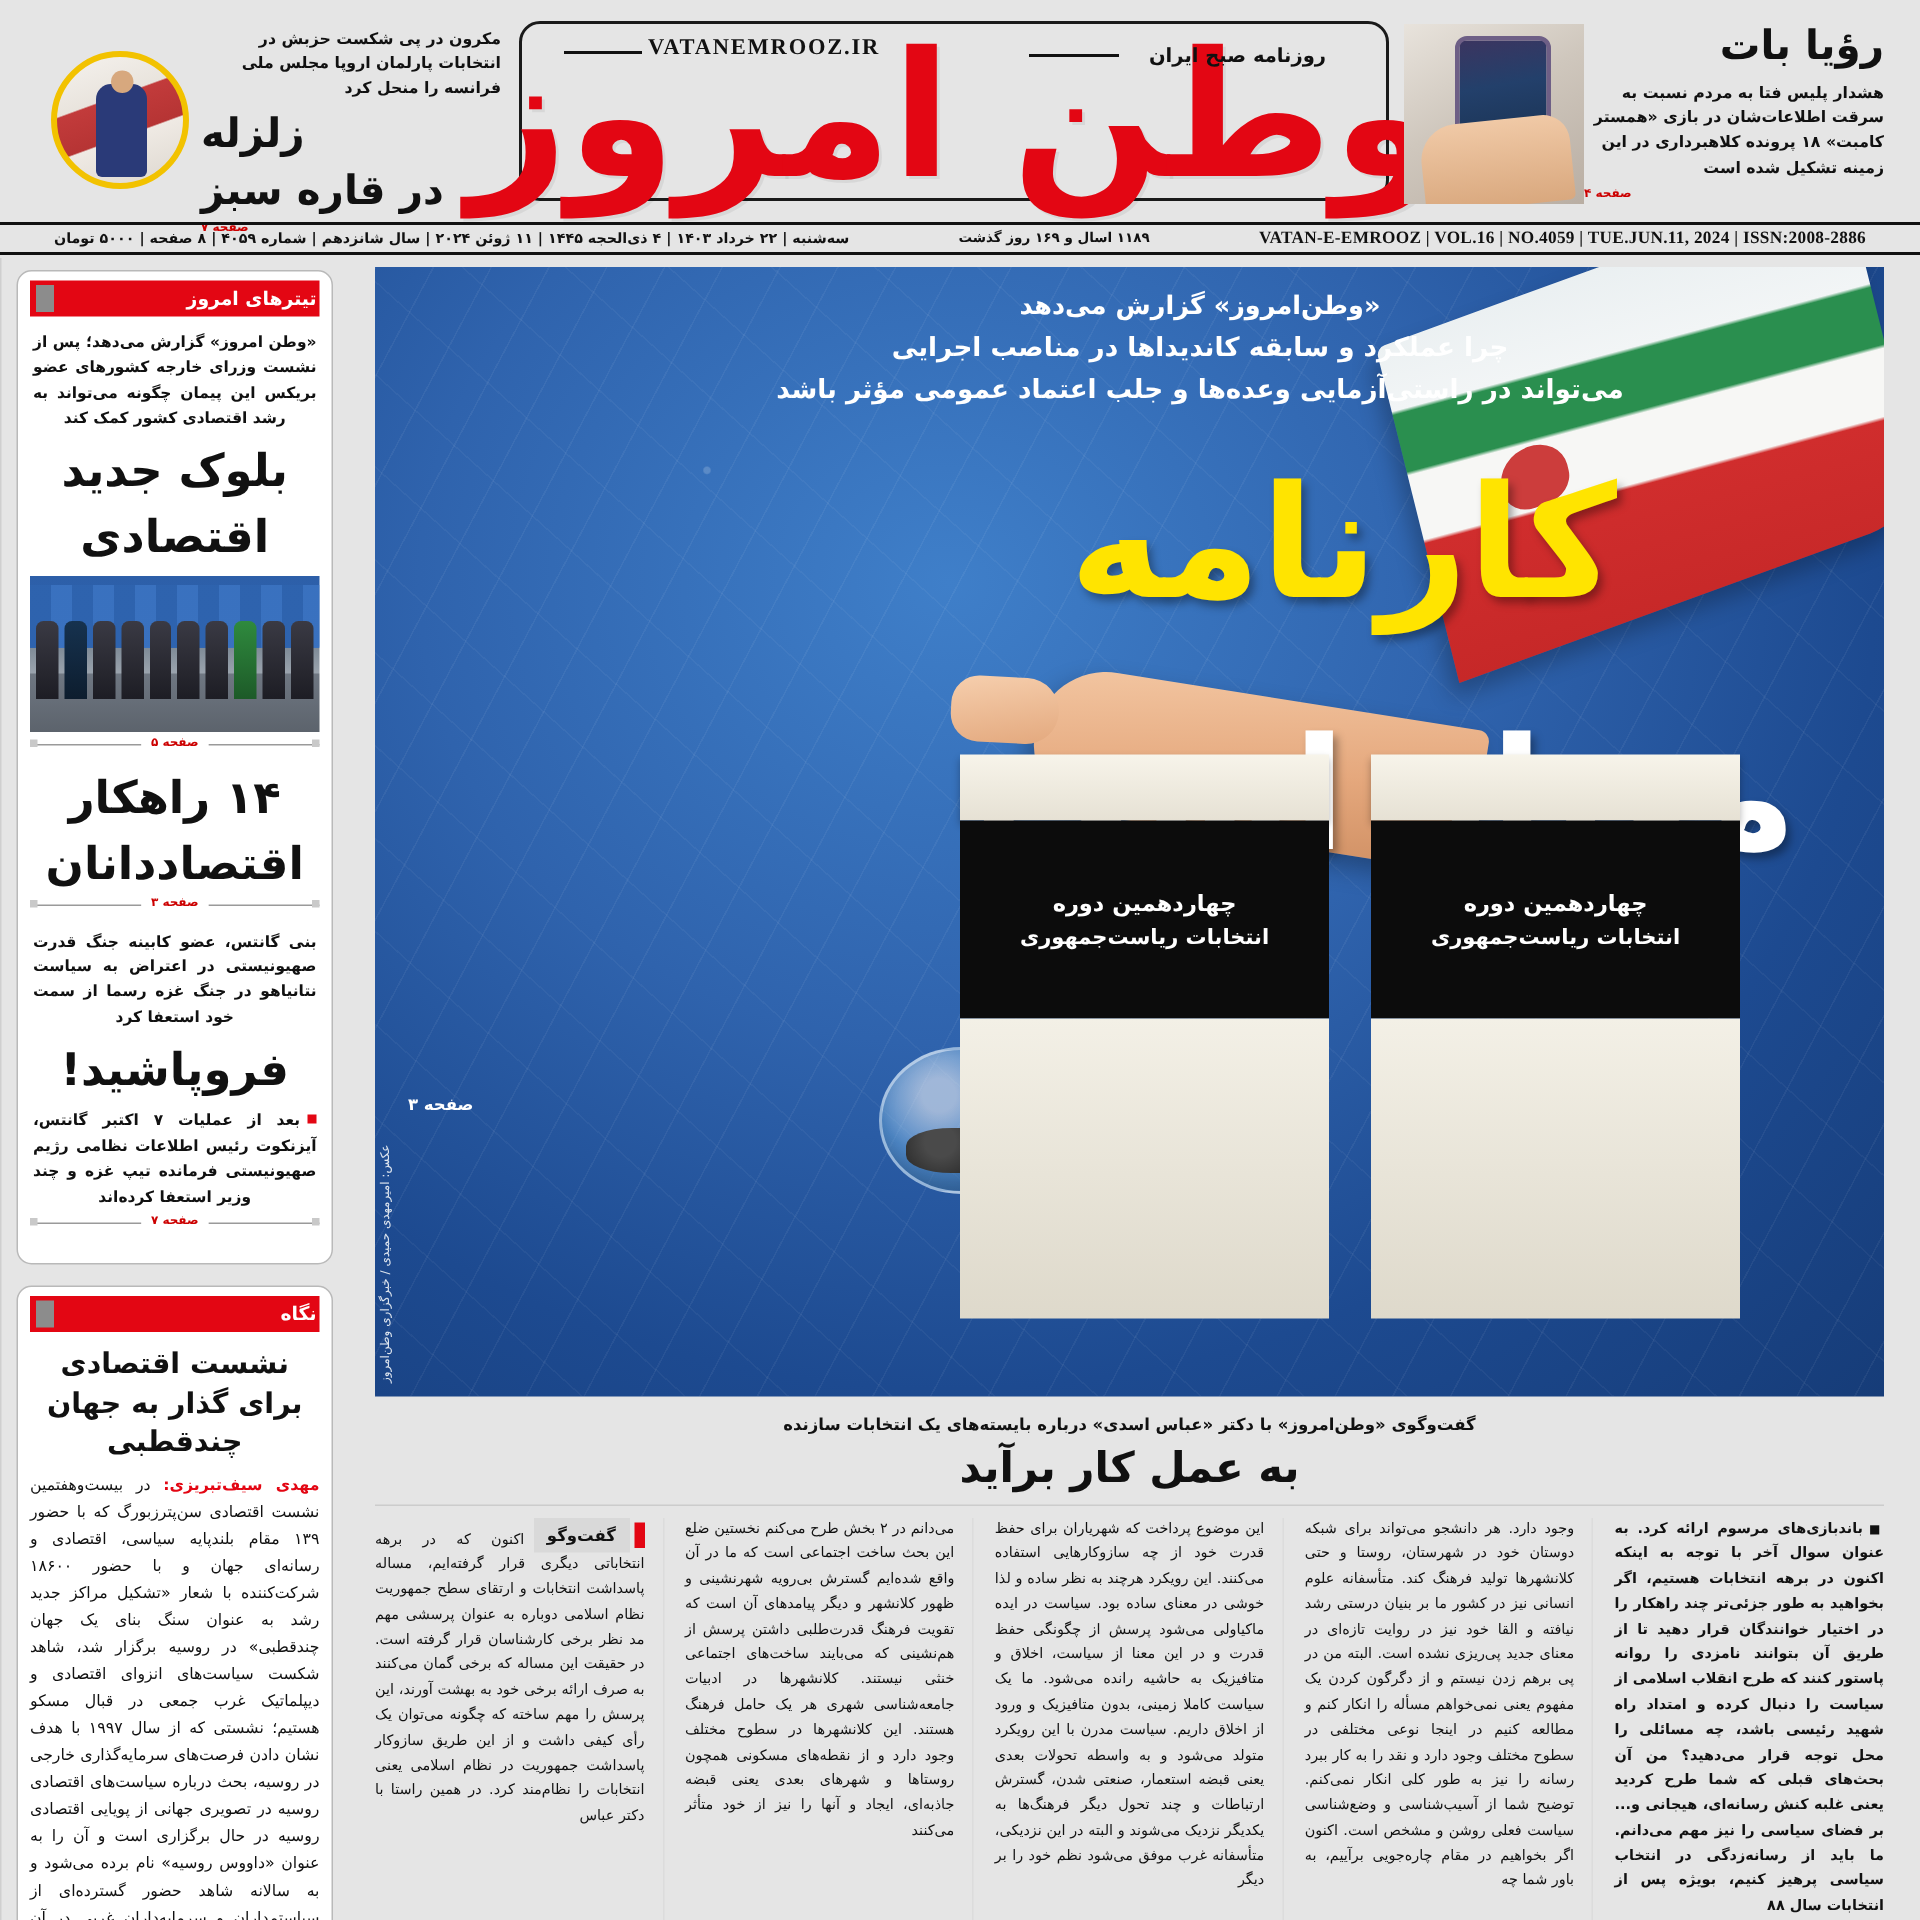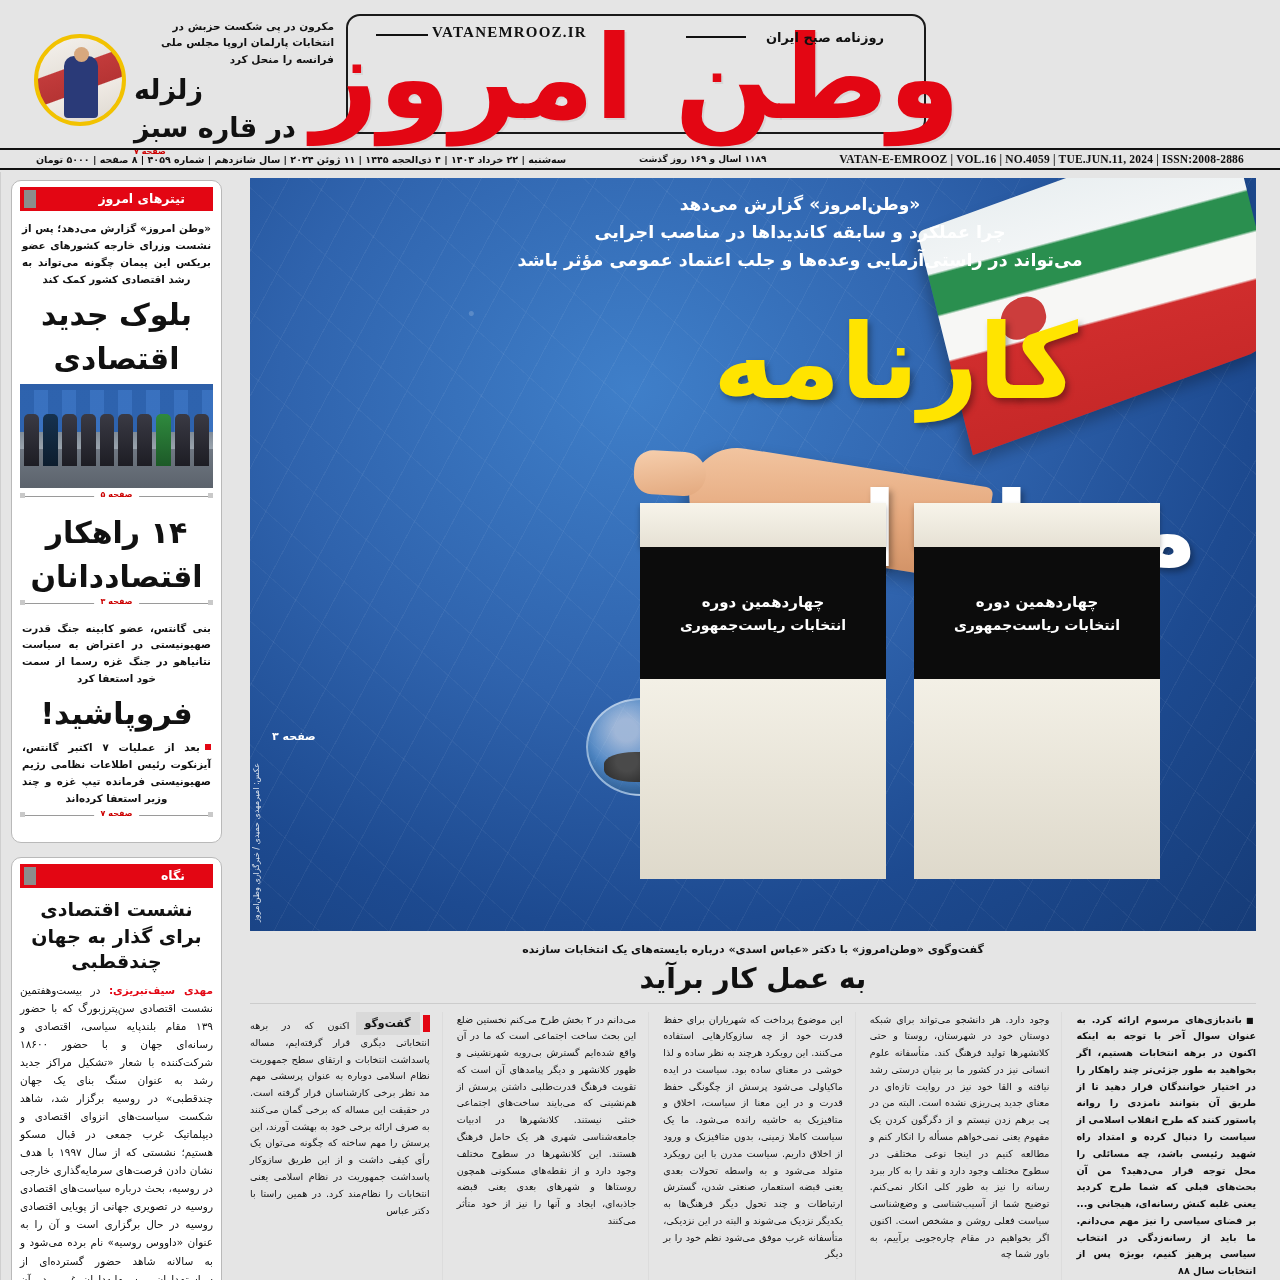--- a/index.html
+++ b/index.html
@@ -124,21 +124,21 @@
   }
 
   
   .rail {
     width: 236px; flex:0 0 236px; padding: 8px 14px 0 10px;
     border-left: 1px solid #cfcfcf;
   }
   .rail-box { border:1px solid #b9b9b9; border-radius:10px; padding:6px 8px 10px 8px; background:#fff; }
   .rail-hdr {
     background:#e30613; color:#fff; font-size:12.5px; font-weight:900;
-    padding:4px 28px 5px 26px; text-align:right; position:relative; margin-bottom:9px;
+    padding:4px 2px 5px 26px; text-align:right; position:relative; margin-bottom:9px;
   }
   .rail-hdr::after {
     content:""; position:absolute; left:4px; top:3px; width:12px; height:calc(100% - 6px);
     background:#8c8c8c;
   }
   .rail-kicker {
     font-size:10.3px; line-height:1.65; color:#111; text-align:justify;
     text-align-last:center; font-weight:600; padding:0 2px;
   }
   .rail-head {
@@ -318,20 +318,28 @@
 
     <div class="logo-block">
       <div class="logo-frame"></div>
       <div class="logo-word">وطن امروز</div>
       <div class="logo-rule-l"></div>
       <div class="logo-url">VATANEMROOZ.IR</div>
       <div class="logo-rule-r"></div>
       <div class="logo-sub">روزنامه صبح ایران</div>
     </div>
 
+    <div class="teaser-right">
+      <div class="teaser-phone"></div>
+      <div class="teaser-right-text">
+        <div class="teaser-right-head">رؤیا بات</div>
+        <div class="teaser-right-kicker">هشدار پلیس فتا به مردم نسبت به سرقت اطلاعات‌شان در بازی «همستر کامبت» ۱۸ پرونده کلاهبرداری در این زمینه تشکیل شده است</div>
+        <div class="pageref-red-r">صفحه ۴</div>
+      </div>
+    </div>
   </div>
 
   <div class="datebar">
     <div class="datebar-en">VATAN-E-EMROOZ | VOL.16 | NO.4059 | TUE.JUN.11, 2024 | ISSN:2008-2886</div>
     <div class="datebar-mid">۱۱۸۹ اسال و ۱۶۹ روز گذشت</div>
     <div class="datebar-fa">سه‌شنبه | ۲۲ خرداد ۱۴۰۳ | ۴ ذی‌الحجه ۱۴۴۵ | ۱۱ ژوئن ۲۰۲۴ | سال شانزدهم | شماره ۴۰۵۹ | ۸ صفحه | ۵۰۰۰ تومان</div>
   </div>
 
   <div class="body-grid">
 

